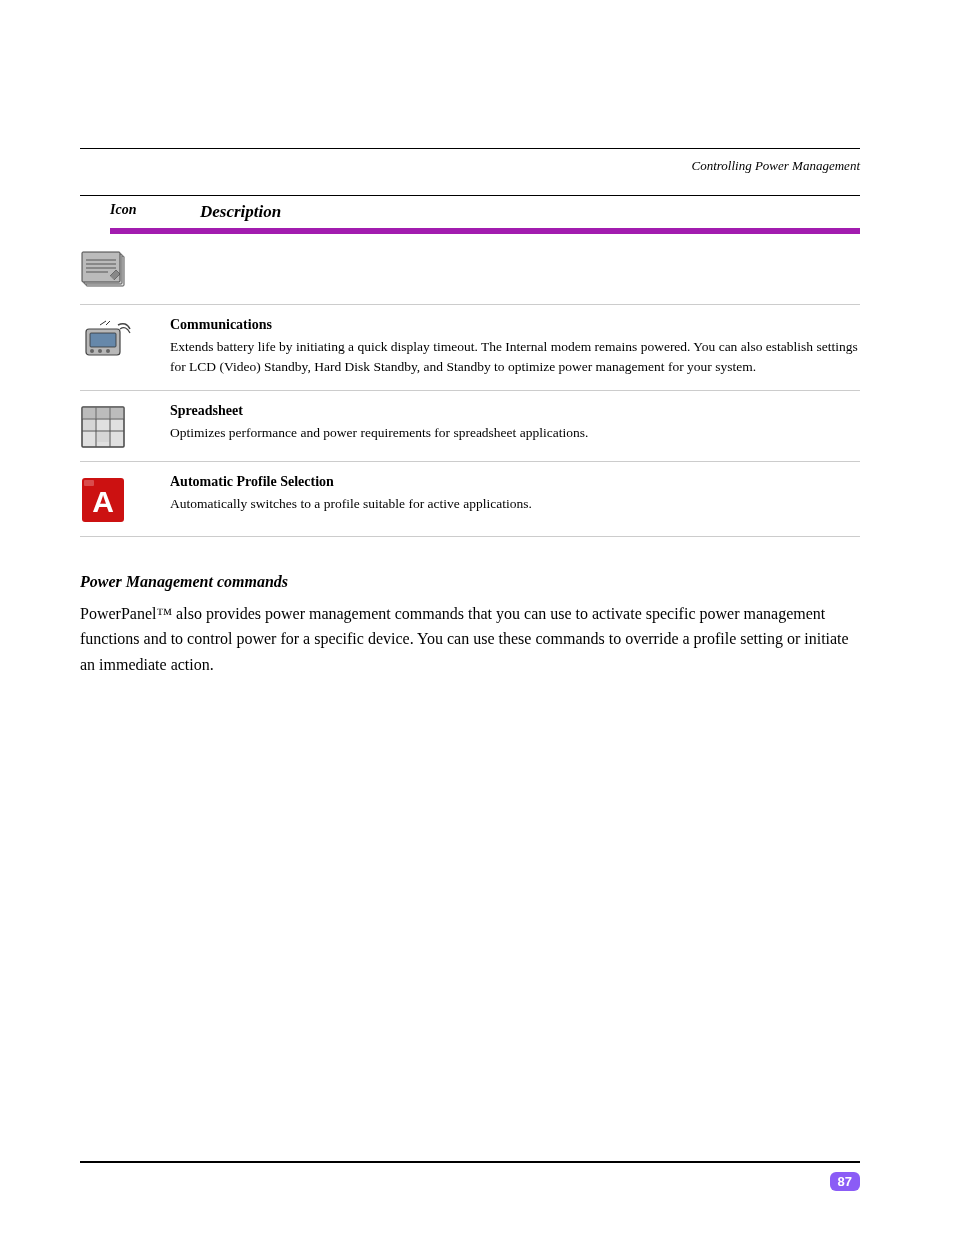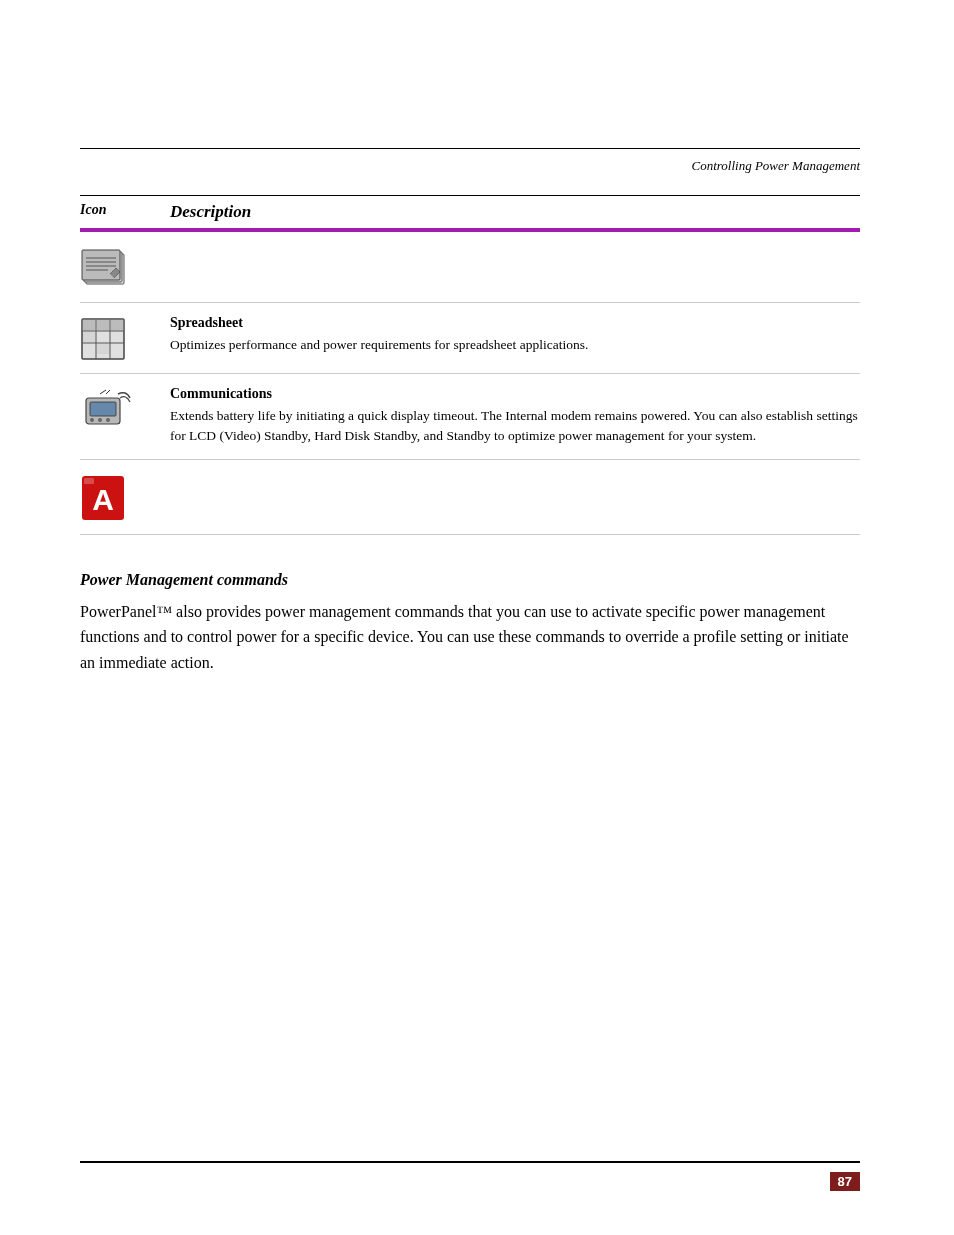--- a/index.html
+++ b/index.html
@@ -55,22 +55,23 @@
     }
 
     
     .table-section {
       width: 100%;
       border-top: 1px solid #000;
     }
 
     .table-header-row {
       display: flex;
-      border-bottom: 4px solid #a21caf;
+      border-bottom: 6px solid #a21caf;
       padding: 6px 0;
+      margin-left: 30px;
     }
 
     .col-icon {
       width: 90px;
       flex-shrink: 0;
     }
 
     .col-desc {
       flex: 1;
     }
@@ -138,26 +139,27 @@
       left: 80px;
       right: 80px;
       height: 2px;
       background: #000;
     }
 
     .page-number-box {
       position: absolute;
       bottom: 44px;
       right: 80px;
-      background: #7f1d1d;
+      background: #8b5cf6;
       color: #fff;
       font-size: 13px;
       font-weight: bold;
       padding: 2px 8px;
       font-family: Arial, sans-serif;
+      border-radius: 6px;
     }
 
     
     .icon-word-processing {
       width: 52px;
       height: 44px;
     }
 
     .icon-spreadsheet {
       width: 46px;
@@ -215,20 +217,46 @@
             <polyline points="30,28 36,22 40,26 34,32" fill="#888" stroke="#333" stroke-width="0.5"></polyline>
           </svg>
         </div>
         <div class="desc-cell">
         </div>
       </div>
 
       <div class="table-row">
         <div class="icon-cell">
 
+          <svg class="icon-communications" viewBox="0 0 52 44" xmlns="http://www.w3.org/2000/svg">
+
+            <rect x="6" y="10" width="34" height="26" rx="3" fill="#b8b8b8" stroke="#444" stroke-width="1.2"></rect>
+
+            <rect x="10" y="14" width="26" height="14" rx="1" fill="#6688aa" stroke="#333" stroke-width="0.8"></rect>
+
+            <path d="M 38 6 Q 46 2 50 10" fill="none" stroke="#444" stroke-width="1.5"></path>
+            <path d="M 40 10 Q 46 6 50 14" fill="none" stroke="#444" stroke-width="1.2"></path>
+
+            <circle cx="12" cy="32" r="2" fill="#666"></circle>
+            <circle cx="20" cy="32" r="2" fill="#666"></circle>
+            <circle cx="28" cy="32" r="2" fill="#666"></circle>
+
+            <line x1="20" y1="6" x2="26" y2="2" stroke="#333" stroke-width="1"></line>
+            <line x1="26" y1="6" x2="30" y2="2" stroke="#333" stroke-width="1"></line>
+          </svg>
+        </div>
+        <div class="desc-cell">
+          <div class="entry-title">Communications</div>
+          <div class="entry-body">Extends battery life by initiating a quick display timeout. The Internal modem remains powered. You can also establish settings for LCD (Video) Standby, Hard Disk Standby, and Standby to optimize power management for your system.</div>
+        </div>
+      </div>
+
+      <div class="table-row">
+        <div class="icon-cell">
+
           <svg class="icon-spreadsheet" viewBox="0 0 46 44" xmlns="http://www.w3.org/2000/svg">
             <rect x="2" y="2" width="42" height="40" rx="1" fill="#e0e0e0" stroke="#444" stroke-width="1.5"></rect>
 
             <line x1="16" y1="2" x2="16" y2="42" stroke="#555" stroke-width="1"></line>
             <line x1="30" y1="2" x2="30" y2="42" stroke="#555" stroke-width="1"></line>
 
             <line x1="2" y1="14" x2="44" y2="14" stroke="#555" stroke-width="1"></line>
             <line x1="2" y1="26" x2="44" y2="26" stroke="#555" stroke-width="1"></line>
 
             <rect x="2" y="2" width="42" height="12" rx="1" fill="#888" opacity="0.4"></rect>
@@ -239,54 +267,32 @@
         </div>
         <div class="desc-cell">
           <div class="entry-title">Spreadsheet</div>
           <div class="entry-body">Optimizes performance and power requirements for spreadsheet applications.</div>
         </div>
       </div>
 
       <div class="table-row">
         <div class="icon-cell">
 
-          <svg class="icon-communications" viewBox="0 0 52 44" xmlns="http://www.w3.org/2000/svg">
-
-            <rect x="6" y="10" width="34" height="26" rx="3" fill="#b8b8b8" stroke="#444" stroke-width="1.2"></rect>
-
-            <rect x="10" y="14" width="26" height="14" rx="1" fill="#6688aa" stroke="#333" stroke-width="0.8"></rect>
-
-            <path d="M 38 6 Q 46 2 50 10" fill="none" stroke="#444" stroke-width="1.5"></path>
-            <path d="M 40 10 Q 46 6 50 14" fill="none" stroke="#444" stroke-width="1.2"></path>
-
-            <circle cx="12" cy="32" r="2" fill="#666"></circle>
-            <circle cx="20" cy="32" r="2" fill="#666"></circle>
-            <circle cx="28" cy="32" r="2" fill="#666"></circle>
-
-            <line x1="20" y1="6" x2="26" y2="2" stroke="#333" stroke-width="1"></line>
-            <line x1="26" y1="6" x2="30" y2="2" stroke="#333" stroke-width="1"></line>
-          </svg>
-        </div>
-        <div class="desc-cell">
-          <div class="entry-title">Communications</div>
-          <div class="entry-body">Extends battery life by initiating a quick display timeout. The Internal modem remains powered. You can also establish settings for LCD (Video) Standby, Hard Disk Standby, and Standby to optimize power management for your system.</div>
-        </div>
-      </div>
-
-      <div class="table-row">
-        <div class="icon-cell">
-
           <svg class="icon-auto-profile" viewBox="0 0 46 48" xmlns="http://www.w3.org/2000/svg">
             <rect x="2" y="2" width="42" height="44" rx="3" fill="#cc1111"></rect>
 
             <text x="23" y="36" font-family="Arial Black, Arial, sans-serif" font-size="30" font-weight="900" fill="white" text-anchor="middle">A</text>
 
             <rect x="4" y="4" width="10" height="6" rx="1" fill="white" opacity="0.25"></rect>
           </svg>
         </div>
+        <div class="desc-cell">
+          <div class="entry-title">Automatic Profile Selection</div>
+          <div class="entry-body">Automatically switches to a profile suitable for active applications.</div>
+        </div>
       </div>
 
     </div>
 
     <div class="section-heading">Power Management commands</div>
     <div class="section-body">PowerPanel™ also provides power management commands that you can use to activate specific power management functions and to control power for a specific device. You can use these commands to override a profile setting or initiate an immediate action.</div>
 
   </div>
 
   <div class="bottom-rule"></div>

